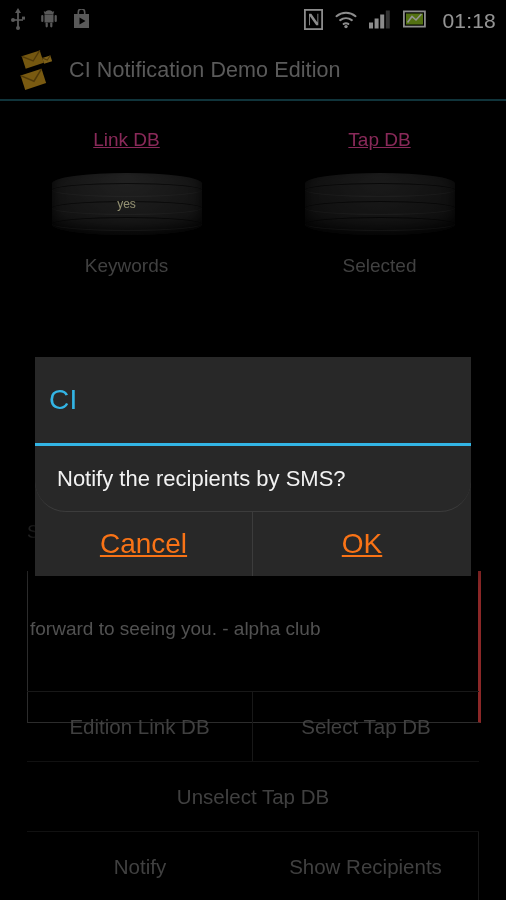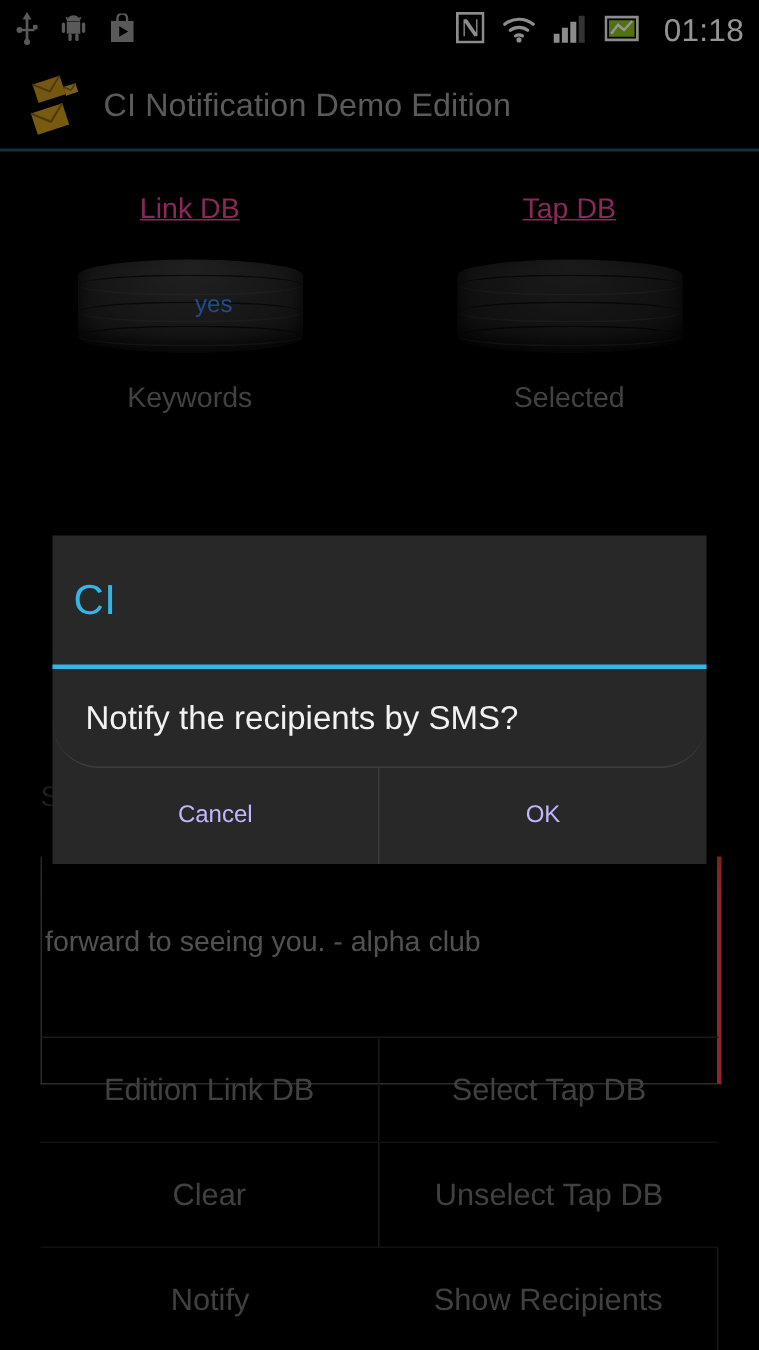--- a/index.html
+++ b/index.html
@@ -135,28 +135,28 @@
     border-radius: 50%;
     border-top: 1.5px solid rgba(0,0,0,0.65);
     border-bottom: 1px solid rgba(110,110,110,0.18);
     box-sizing: border-box;
   }
   .db-cyl .ring.r1 { top: 10px; }
   .db-cyl .ring.r2 { top: 28px; }
   .db-cyl .ring.r3 { top: 44px; }
   .db-value {
     position: absolute;
-    left: 16px; top: 0;
+    left: 0; top: 0;
     width: 150px;
     height: 62px;
     display: flex;
     align-items: center;
     justify-content: center;
-    color: #3b82f6;
-    font-size: 16px;
+    color: #fef9c3;
+    font-size: 12px;
   }
   .db-bottom-label {
     color: #707070;
     font-size: 19px;
     margin-top: 20px;
   }
 
   
   .bg-field-label {
     position: absolute;
@@ -260,24 +260,25 @@
   }
   .dlg-buttons {
     display: flex;
     height: 64px;
   }
   .dlg-btn {
     flex: 1 1 50%;
     display: flex;
     align-items: center;
     justify-content: center;
-    color: #c4b5fd;
-    font-size: 16px;
+    color: #f97316;
+    font-size: 28px;
     background: transparent;
     box-sizing: border-box;
+    text-decoration: underline;
   }
   .dlg-btn.first { border-right: 1px solid #3c3c3c; }
 </style>
 </head>
 <body>
 
 <div id="screen">
 
   <div class="status-bar">
     <div class="status-left">
@@ -407,21 +408,20 @@
       <div class="line-a"></div>
       <div class="line-b">forward to seeing you. - alpha club</div>
     </div>
 
     <div class="btn-grid">
       <div class="btn-row">
         <div class="grid-btn left">Edition Link DB</div>
         <div class="grid-btn">Select Tap DB</div>
       </div>
       <div class="btn-row">
-        <div class="grid-btn left">Clear</div>
         <div class="grid-btn">Unselect Tap DB</div>
       </div>
       <div class="btn-row">
         <div class="grid-btn">Notify</div>
         <div class="grid-btn left">Show Recipients</div>
       </div>
     </div>
 
   </div>
 

